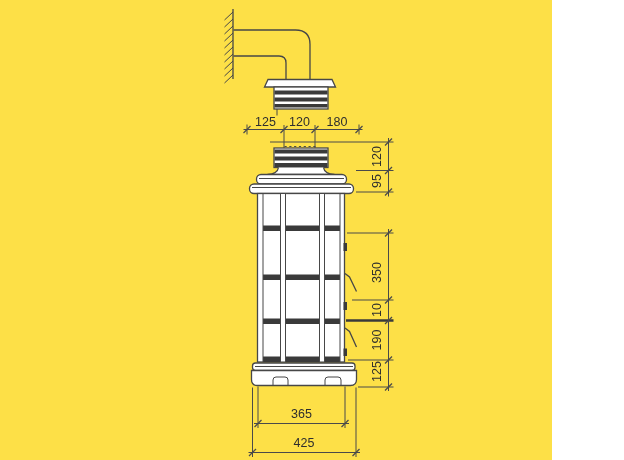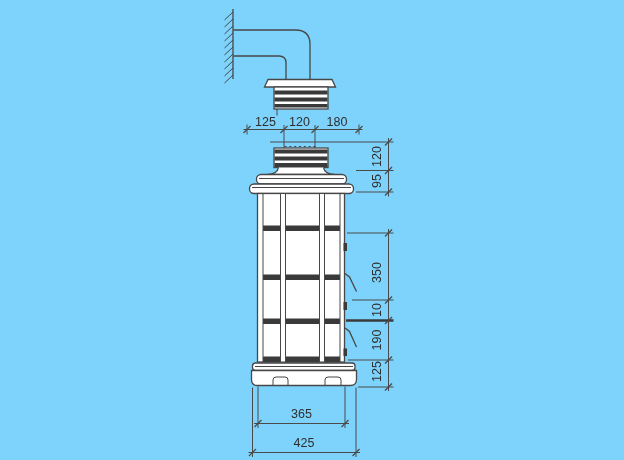--- a/index.html
+++ b/index.html
@@ -1,16 +1,16 @@
 <!DOCTYPE html>
 <html><head>
 <meta charset="utf-8">
 <style>
   html,body{margin:0;padding:0;background:#ffffff;}
-  .stage{position:relative;width:624px;height:460px;background:#7dd3fc;overflow:hidden;}
+  .stage{position:relative;width:552px;height:460px;background:#fde047;overflow:hidden;}
   svg{position:absolute;left:0;top:0;}
   .ln{stroke:#474747;stroke-width:1.3;fill:none;stroke-linecap:butt;}
   .ln-thin{stroke:#474747;stroke-width:1;fill:none;}
   .dimln{stroke:#4a4a4a;stroke-width:1;fill:none;}
   .dimln-thick{stroke:#3a3a3a;stroke-width:2.4;fill:none;}
   .tick{stroke:#4a4a4a;stroke-width:1.2;fill:none;}
   .dash{stroke:#4a4a4a;stroke-width:1;fill:none;stroke-dasharray:2.2 2.6;}
   .dark{fill:#3a3a3a;stroke:none;}
   .whitefill{fill:#ffffff;}
   .dim-label{font-family:"Liberation Sans",sans-serif;font-size:12.5px;fill:#2e2e2e;}

